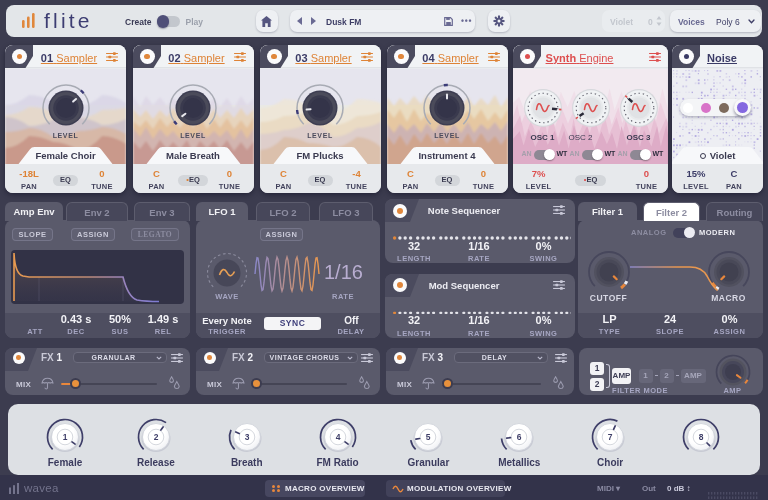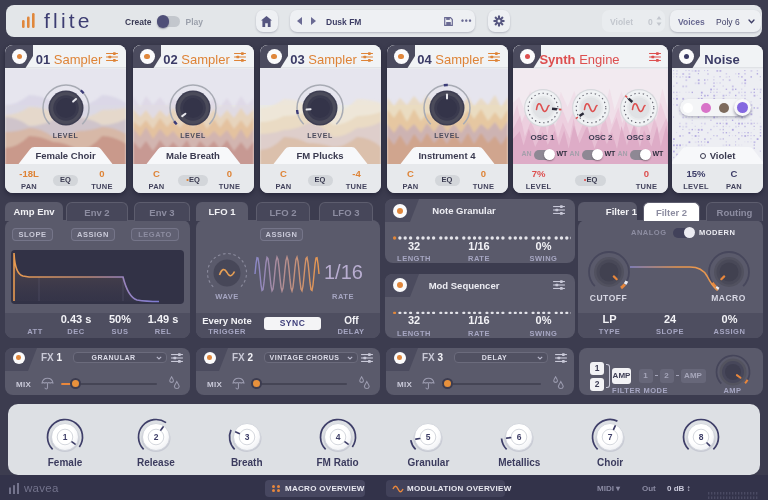--- a/index.html
+++ b/index.html
@@ -2,21 +2,21 @@
 <html><head><meta charset="utf-8"><style>
 *{margin:0;padding:0;box-sizing:border-box;}
 html,body{width:768px;height:500px;overflow:hidden;}
 body{background:#3c3c4f;font-family:"Liberation Sans",sans-serif;position:relative;}
 .abs{position:absolute;}
 .tbtn{position:absolute;top:10px;height:22px;background:#eef0f3;border-radius:7px;box-shadow:0 1px 2px rgba(40,40,70,.25);}
 .mod{position:absolute;top:45px;height:148px;border-radius:8px;background:#e9ebee;box-shadow:0 2px 5px rgba(15,15,35,.5);overflow:hidden;}
 .mhead{position:absolute;left:0;top:0;width:100%;height:23px;background:#f1f3f5;border-bottom:1px solid #e0e2e6;}
 .mdot{position:absolute;left:7px;top:4px;width:15px;height:15px;border-radius:50%;background:#fbfbfc;}
 .mdoti{position:absolute;left:4.75px;top:4.75px;width:5.5px;height:5.5px;border-radius:50%;}
-.mtitle{position:absolute;top:6.5px;font-size:13px;font-weight:bold;white-space:nowrap;text-align:center;}
+.mtitle{position:absolute;top:6.5px;font-size:11px;font-weight:bold;white-space:nowrap;text-align:center;text-decoration:underline;}
 .lvl{position:absolute;width:100%;text-align:center;top:87px;font-size:7px;font-weight:bold;color:#4b4b5c;letter-spacing:.6px;}
 .bname{position:absolute;top:104.5px;width:100%;text-align:center;font-size:9.5px;font-weight:bold;color:#3a3a50;white-space:nowrap;}
 .mstrip{position:absolute;left:0;top:119px;width:100%;height:29px;background:#e7e9ec;}
 .mval{position:absolute;top:123px;font-size:9.5px;font-weight:bold;color:#de8336;width:46px;text-align:center;}
 .mlab{position:absolute;top:136.5px;font-size:7.5px;font-weight:bold;color:#42425c;width:46px;text-align:center;letter-spacing:.3px;}
 .eqp{position:absolute;top:130px;height:10.5px;background:#d3d6da;border-radius:6px;text-align:center;font-size:7.5px;font-weight:bold;color:#3a3a50;line-height:10.5px;}
 .panel{position:absolute;background:#5a5a6b;border-radius:8px;}
 .ptab{position:absolute;top:202px;height:18.5px;font-size:9.5px;font-weight:bold;text-align:center;line-height:19px;white-space:nowrap;}
 .pv{position:absolute;font-size:11px;font-weight:bold;color:#f2f2f6;text-align:center;white-space:nowrap;}
 .pl{position:absolute;font-size:7.5px;font-weight:bold;color:#a6a6c2;text-align:center;letter-spacing:.5px;white-space:nowrap;}
@@ -352,21 +352,21 @@
 <div class="abs" style="left:57.5px;top:43px;"><svg width="40" height="40" viewBox="0 0 40 40">
         <circle cx="20" cy="20" r="19" fill="#d6d8dc"></circle>
         <circle cx="20" cy="20" r="17.8" fill="#f0f2f4"></circle>
         <circle cx="20" cy="20" r="14.8" fill="none" stroke="#60606c" stroke-width="1.1" stroke-dasharray="1.4 2.9"></circle>
         <circle cx="20" cy="20" r="12.2" fill="#e8eaec"></circle>
         <circle cx="20" cy="20" r="10.5" fill="#e0e2e5"></circle>
         <path d="M 13.5 21.5 C 14.5 14.5 17 14.5 18.3 18 C 19.5 21.5 20.8 25 23 22.8 C 24.8 21 24.2 18 26 17.5" stroke="#dd4f4f" stroke-width="1.6" fill="none" stroke-linecap="round"></path>
         <line x1="12.6" y1="25.2" x2="8.5" y2="28.0" stroke="#2a2a38" stroke-width="2.6"></line>
         <line x1="6.9" y1="29.2" x2="4.8" y2="30.6" stroke="#dd4f4f" stroke-width="1.6"></line>
       </svg></div>
-<div class="abs" style="left:55.5px;top:88px;width:44px;text-align:right;font-size:8px;font-weight:bold;color:#3a3a50;">OSC 2</div>
+<div class="abs" style="left:55.5px;top:88px;width:44px;text-align:left;font-size:8px;font-weight:normal;color:#3a3a50;">OSC 2</div>
 <div class="abs" style="left:53.5px;top:105px;width:13px;text-align:right;font-size:7px;font-weight:bold;color:#a59fab;">AN</div>
 <div class="abs" style="left:68.5px;top:105px;width:20px;height:9.5px;background:#8e8894;border-radius:5px;"></div>
 <div class="abs" style="left:78.5px;top:104.2px;width:11px;height:11px;background:#fff;border-radius:50%;box-shadow:0 1px 1.5px rgba(0,0,0,.35);"></div>
 <div class="abs" style="left:91.5px;top:105px;width:16px;font-size:7px;font-weight:bold;color:#2d2d3d;">WT</div>
 <div class="abs" style="left:105.5px;top:43px;"><svg width="40" height="40" viewBox="0 0 40 40">
         <circle cx="20" cy="20" r="19" fill="#d6d8dc"></circle>
         <circle cx="20" cy="20" r="17.8" fill="#f0f2f4"></circle>
         <circle cx="20" cy="20" r="14.8" fill="none" stroke="#60606c" stroke-width="1.1" stroke-dasharray="1.4 2.9"></circle>
         <circle cx="20" cy="20" r="12.2" fill="#e8eaec"></circle>
         <circle cx="20" cy="20" r="10.5" fill="#e0e2e5"></circle>
@@ -800,21 +800,21 @@
 <div class="mlab" style="left:1px;">LEVEL</div>
 <div class="mval" style="right:6px;color:#3b3b66;">C</div>
 <div class="mlab" style="right:6px;">PAN</div>
 </div>
 <div class="panel" style="left:5px;top:220px;width:185px;height:117.5px;"></div>
 <div class="ptab" style="left:5px;width:58px;background:#5a5a6b;color:#f2f2f5;border-radius:6px 6px 0 0;">Amp Env</div>
 <div class="ptab" style="left:66px;width:62px;background:#47475a;color:#8d8da1;border:1px solid #5d5d6e;border-bottom:none;border-radius:6px 6px 0 0;">Env 2</div>
 <div class="ptab" style="left:134px;width:56px;background:#47475a;color:#8d8da1;border:1px solid #5d5d6e;border-bottom:none;border-radius:6px 6px 0 0;">Env 3</div>
 <div class="chip" style="left:12px;top:227.5px;width:41px;color:#c9c9d8;">SLOPE</div>
 <div class="chip" style="left:71px;top:227.5px;width:44px;color:#c9c9d8;">ASSIGN</div>
-<div class="chip" style="left:131px;top:227.5px;width:48px;color:#8d8da1;">LEGATO</div>
+<div class="chip" style="left:131px;top:227.5px;width:48px;color:#8d8da1;font-family:Liberation Serif, serif;">LEGATO</div>
 <div class="abs" style="left:11px;top:249.5px;width:173px;height:54px;background:#323246;border-radius:4px;overflow:hidden;">
 <svg width="173" height="54" viewBox="0 0 173 54">
 <defs>
         <linearGradient id="envg" x1="0" y1="0" x2="1" y2="0">
           <stop offset="0" stop-color="#e89a50"></stop>
           <stop offset="0.5" stop-color="#bd8a74"></stop>
           <stop offset="0.75" stop-color="#9a84bc"></stop>
           <stop offset="1" stop-color="#7d7bd4"></stop>
         </linearGradient>
 <linearGradient id="envf" x1="0" y1="0" x2="0" y2="1">
@@ -864,21 +864,21 @@
 <div class="pl" style="left:197px;top:326.5px;width:60px;">TRIGGER</div>
 <div class="abs" style="left:264px;top:316.5px;width:57px;height:13.5px;background:#f4f4f6;border-radius:3px;font-size:8.5px;font-weight:bold;color:#3e3e7a;text-align:center;line-height:13.5px;letter-spacing:.5px;">SYNC</div>
 <div class="pv" style="left:321.5px;top:315px;width:60px;font-size:10px;">Off</div>
 <div class="pl" style="left:321px;top:326.5px;width:60px;">DELAY</div>
 <div class="panel" style="left:385px;top:199px;width:190px;height:64px;"></div>
 <svg class="abs" style="left:385px;top:199px;" width="46" height="23" viewBox="0 0 46 23">
     <path d="M8 0 H34 L25 23 H0 V8 Q0 0 8 0 Z" fill="#4b4b5e"></path>
   </svg>
 <div class="abs" style="left:392.5px;top:203.5px;width:14px;height:14px;border-radius:50%;background:#fbfbfc;"></div>
 <div class="abs" style="left:396.5px;top:207.5px;width:6px;height:6px;border-radius:50%;background:#e0873c;"></div>
-<div class="abs" style="left:421px;top:205px;width:86px;text-align:center;font-size:9.5px;font-weight:bold;color:#ececf2;white-space:nowrap;">Note Granular</div>
+<div class="abs" style="left:421px;top:205px;width:86px;text-align:center;font-size:9.5px;font-weight:bold;color:#ececf2;white-space:nowrap;">Note Sequencer</div>
 <svg class="abs" style="left:553px;top:205px;" width="12" height="10" viewBox="0 0 13 11">
     <g stroke="#c9c9d8" stroke-width="1.2">
       <line x1="0" y1="1.7" x2="13" y2="1.7"></line>
       <line x1="0" y1="5.5" x2="13" y2="5.5"></line>
       <line x1="0" y1="9.3" x2="13" y2="9.3"></line>
     </g>
     <g fill="#c9c9d8">
       <rect x="7.6" y="0.2" width="3" height="3" rx="0.7"></rect>
       <rect x="2.6" y="4" width="3" height="3" rx="0.7"></rect>
       <rect x="7.6" y="7.8" width="3" height="3" rx="0.7"></rect>
@@ -977,21 +977,21 @@
       <rect x="174.2" y="1.8" width="3.2" height="2.2" rx="1.1" fill="#e4e4ea"></rect>
       <rect x="179.5" y="1.8" width="3.2" height="2.2" rx="1.1" fill="#e4e4ea"></rect>
     </svg></div>
 <div class="pv" style="left:384px;top:314.0px;width:60px;">32</div>
 <div class="pl" style="left:384px;top:328.5px;width:60px;">LENGTH</div>
 <div class="pv" style="left:449px;top:314.0px;width:60px;">1/16</div>
 <div class="pl" style="left:449px;top:328.5px;width:60px;">RATE</div>
 <div class="pv" style="left:513.5px;top:314.0px;width:60px;">0%</div>
 <div class="pl" style="left:513.5px;top:328.5px;width:60px;">SWING</div>
 <div class="panel" style="left:578px;top:220px;width:185px;height:117.5px;"></div>
-<div class="ptab" style="left:578px;width:59px;background:#5a5a6b;color:#f2f2f5;border-radius:6px 6px 0 0;text-align:right;">Filter 1</div>
+<div class="ptab" style="left:578px;width:59px;background:#5a5a6b;color:#f2f2f5;border-radius:6px 6px 0 0;">Filter 1</div>
 <div class="ptab" style="left:643px;width:57px;background:#ffffff;color:#8d8da1;border:1px solid #5d5d6e;border-bottom:none;border-radius:6px 6px 0 0;">Filter 2</div>
 <div class="ptab" style="left:706px;width:57px;background:#47475a;color:#8d8da1;border:1px solid #5d5d6e;border-bottom:none;border-radius:6px 6px 0 0;">Routing</div>
 <div class="abs" style="left:631px;top:228px;font-size:7.5px;font-weight:bold;color:#8d8da1;letter-spacing:.5px;">ANALOG</div>
 <div class="abs" style="left:672.5px;top:227.5px;width:22px;height:10px;background:#41415a;border-radius:5px;"></div>
 <div class="abs" style="left:683.5px;top:226.5px;width:11.5px;height:11.5px;background:#ececf2;border-radius:50%;"></div>
 <div class="abs" style="left:699px;top:228px;font-size:7.5px;font-weight:bold;color:#ececf2;letter-spacing:.5px;">MODERN</div>
 <div class="abs" style="left:585.5px;top:248.5px;"><svg width="46" height="46" viewBox="0 0 46 46">
       <path d="M 8.86 37.14 A 20 20 0 1 1 37.14 37.14" stroke="#47475c" stroke-width="1.8" fill="none"></path>
       <path d="M 40.82 32.08 A 20 20 0 0 1 38.97 35.04" stroke="#ececf2" stroke-width="3" fill="none"></path>
       <path d="M 38.76 35.31 A 20 20 0 0 1 35.04 38.97" stroke="#e8873c" stroke-width="3" fill="none"></path>

